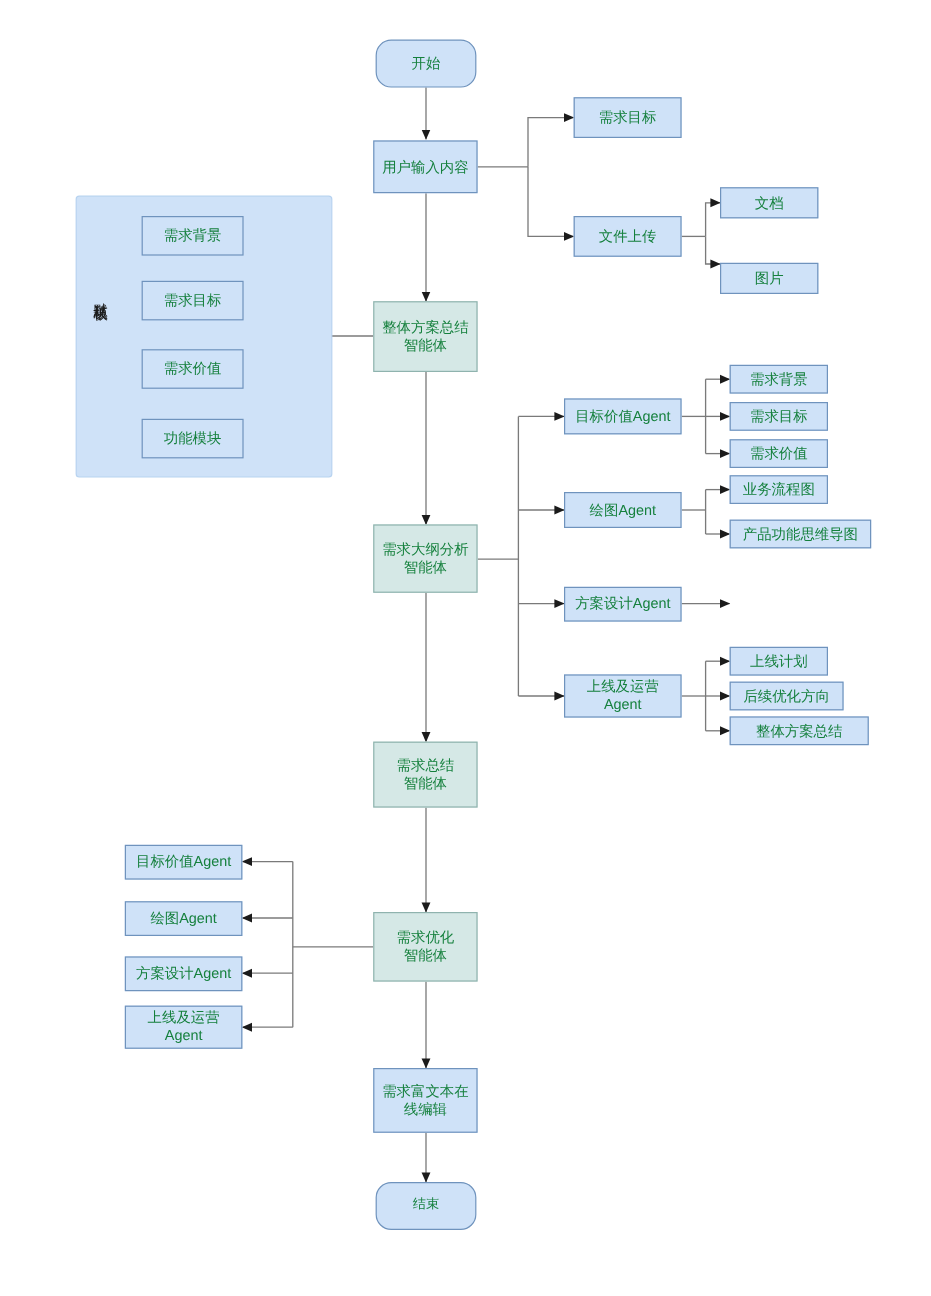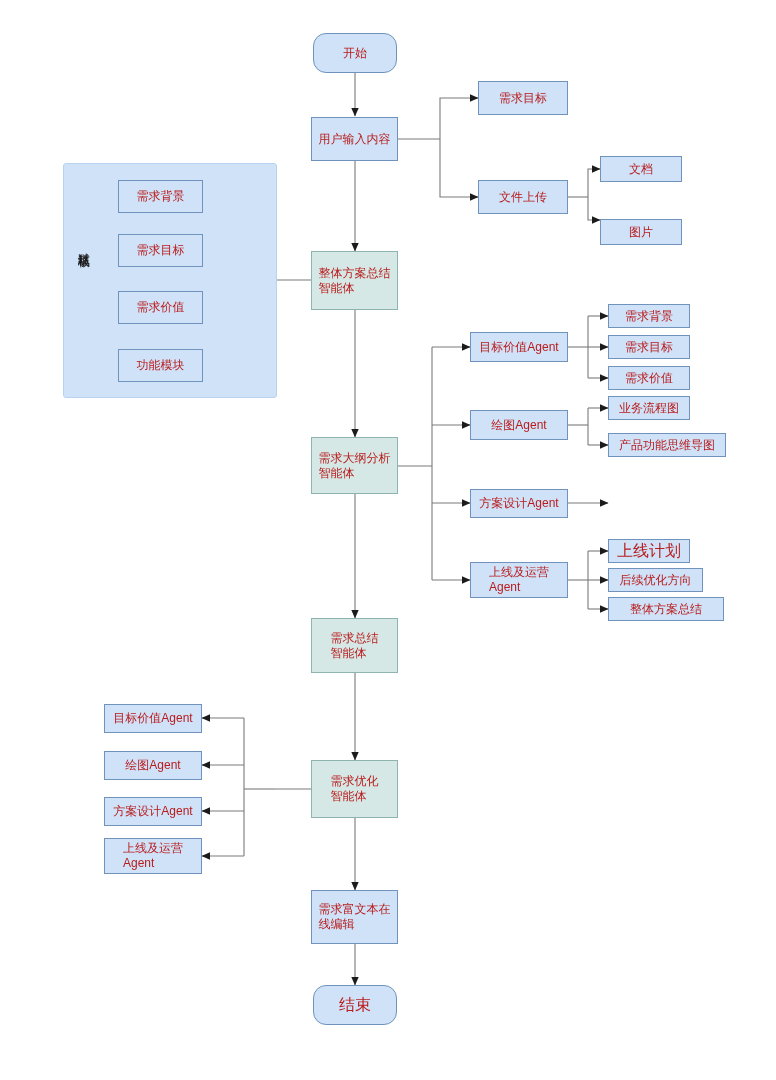--- a/index.html
+++ b/index.html
@@ -1,22 +1,22 @@
 <!DOCTYPE html>
 <html><head>
 <meta charset="utf-8">
 <style>
   html,body{margin:0;padding:0;background:#ffffff;}
   body{width:776px;height:1080px;overflow:hidden;
        font-family:"Liberation Sans","DejaVu Sans",sans-serif;}
   #canvas{position:relative;width:776px;height:1080px;background:#fff;}
   svg#wires{position:absolute;left:0;top:0;width:776px;height:1080px;}
   .node{position:absolute;box-sizing:border-box;display:flex;align-items:center;
-        justify-content:center;text-align:left;line-height:1.25;
-        color:#b91c1c;white-space:pre-line;}
+        justify-content:center;text-align:center;line-height:1.25;
+        color:#15803d;white-space:pre-line;}
   .blue{background:#cfe2f8;border:1px solid #6f93bd;}
   .green{background:#d5e8e6;border:1px solid #8fb3ae;}
   .term{border-radius:13px;}
   .panel{background:#cfe2f8;border:1px solid #b8d3f0;border-radius:3px;}
   .vlabel{writing-mode:vertical-rl;text-orientation:upright;letter-spacing:1px;}
 </style>
 </head>
 <body>
 
 <div id="canvas">
@@ -116,21 +116,21 @@
 
   <div class="node green" style="left:311px;top:618px;width:87px;height:55px;font-size:12px;">需求总结
 智能体</div>
 
   <div class="node green" style="left:311px;top:760px;width:87px;height:58px;font-size:12px;">需求优化
 智能体</div>
 
   <div class="node blue" style="left:311px;top:890px;width:87px;height:54px;font-size:12px;">需求富文本在
 线编辑</div>
 
-  <div class="node blue term" style="left:313px;top:985px;width:84px;height:40px;font-size:16px;">结束</div>
+  <div class="node blue term" style="left:313px;top:985px;width:84px;height:40px;font-size:11px;">结束</div>
 
   <div class="node blue" style="left:478px;top:81px;width:90px;height:34px;font-size:12px;">需求目标</div>
 
   <div class="node blue" style="left:478px;top:180px;width:90px;height:34px;font-size:12px;">文件上传</div>
 
   <div class="node blue" style="left:600px;top:156px;width:82px;height:26px;font-size:12px;">文档</div>
 
   <div class="node blue" style="left:600px;top:219px;width:82px;height:26px;font-size:12px;">图片</div>
 
   <div class="node blue" style="left:470px;top:332px;width:98px;height:30px;font-size:12px;">目标价值Agent</div>
@@ -140,21 +140,21 @@
 Agent</div>
 
   <div class="node blue" style="left:608px;top:304px;width:82px;height:24px;font-size:12px;">需求背景</div>
   <div class="node blue" style="left:608px;top:335px;width:82px;height:24px;font-size:12px;">需求目标</div>
   <div class="node blue" style="left:608px;top:366px;width:82px;height:24px;font-size:12px;">需求价值</div>
 
   <div class="node blue" style="left:608px;top:396px;width:82px;height:24px;font-size:12px;">业务流程图</div>
   <div class="node blue" style="left:608px;top:433px;width:118px;height:24px;font-size:12px;">产品功能思维导图</div>
 
 
-  <div class="node blue" style="left:608px;top:539px;width:82px;height:24px;font-size:16px;">上线计划</div>
+  <div class="node blue" style="left:608px;top:539px;width:82px;height:24px;font-size:12px;">上线计划</div>
   <div class="node blue" style="left:608px;top:568px;width:95px;height:24px;font-size:12px;">后续优化方向</div>
   <div class="node blue" style="left:608px;top:597px;width:116px;height:24px;font-size:12px;">整体方案总结</div>
 
   <div class="node blue" style="left:104px;top:704px;width:98px;height:29px;font-size:12px;">目标价值Agent</div>
   <div class="node blue" style="left:104px;top:751px;width:98px;height:29px;font-size:12px;">绘图Agent</div>
   <div class="node blue" style="left:104px;top:797px;width:98px;height:29px;font-size:12px;">方案设计Agent</div>
   <div class="node blue" style="left:104px;top:838px;width:98px;height:36px;font-size:12px;">上线及运营
 Agent</div>
 
 </div>

